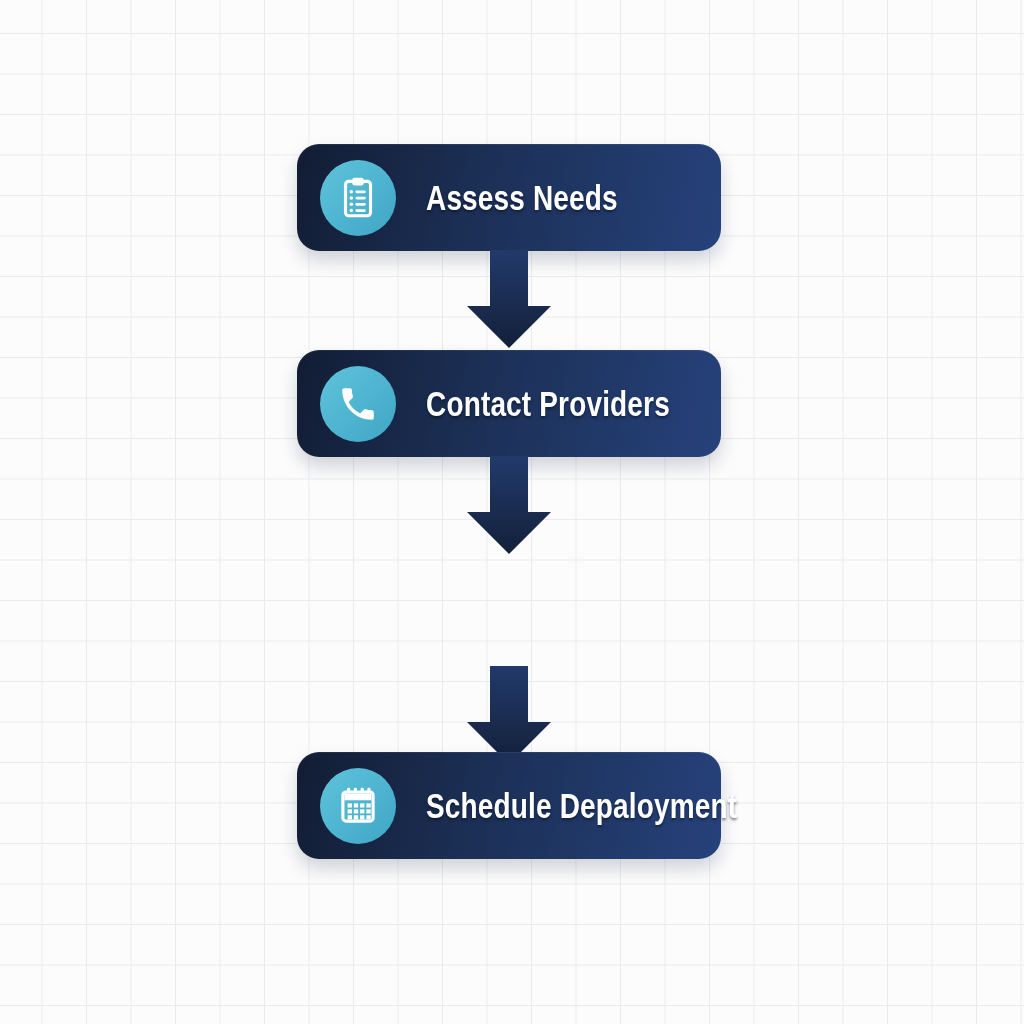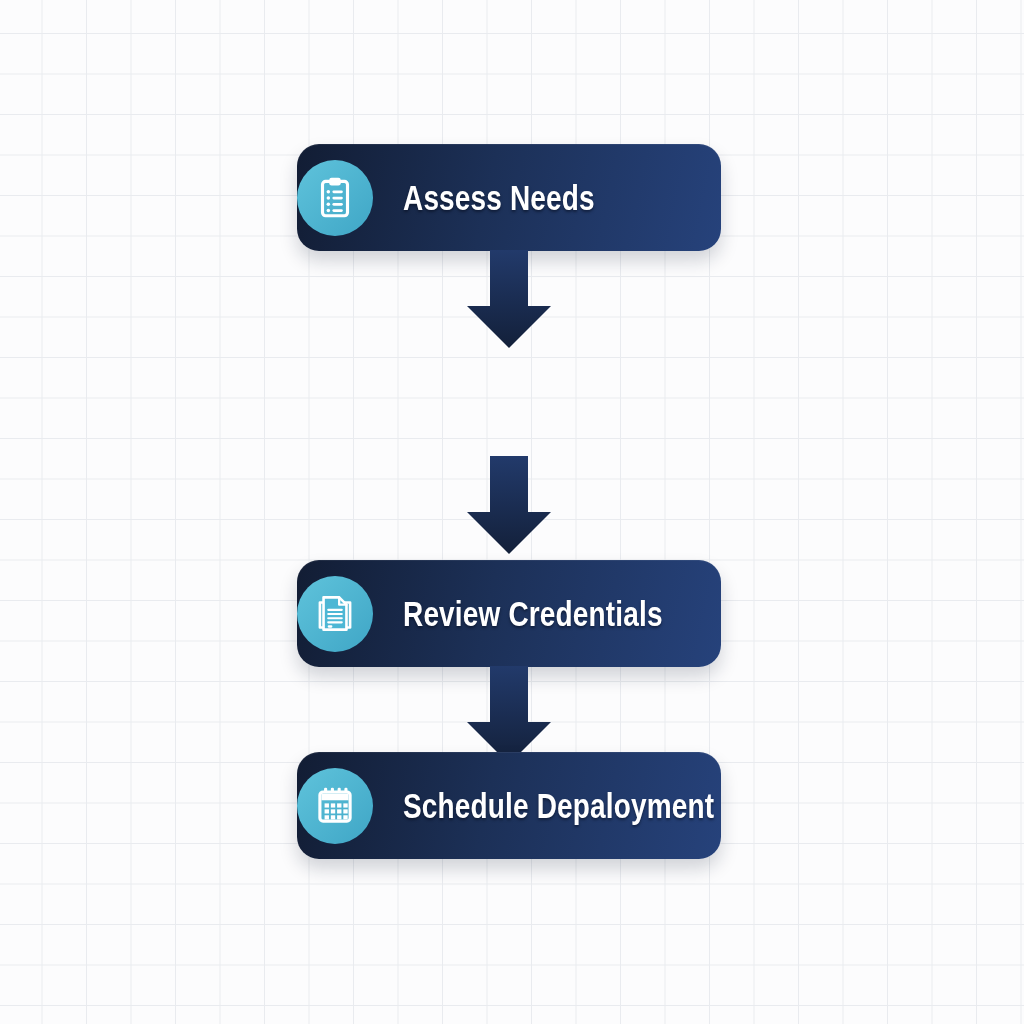--- a/index.html
+++ b/index.html
@@ -16,21 +16,21 @@
       linear-gradient(to bottom, var(--grid-line,#e9ebef) 1px, transparent 1px);
     background-size:44.5px 40.5px;
     background-position:-3px -7.5px;
   }
   .step{
     position:absolute;left:297px;width:424px;height:107px;
     border-radius:22px;
     background:linear-gradient(102deg, var(--box-dark,#121d34) 0%, var(--box-mid,#1c3057) 45%, var(--box-light,#26427b) 100%);
     box-shadow:0 10px 18px rgba(15,25,50,.18), inset 0 1px 1px rgba(255,255,255,.07);
     display:flex;align-items:center;
-    padding-left:0;box-sizing:border-box;
+    padding-left:23px;box-sizing:border-box;
   }
   .icon-circle{
     width:76px;height:76px;border-radius:50%;
     background:linear-gradient(135deg, var(--icon-circle-light,#5fc3db) 0%, var(--icon-circle-dark,#3fa6c6) 100%);
     display:flex;align-items:center;justify-content:center;
     flex:0 0 auto;
   }
   .icon-circle svg{display:block;}
   .step-label{
     margin-left:30px;
@@ -74,49 +74,39 @@
   <svg class="arrow" style="top:250px" viewBox="0 0 84 98">
     <defs>
         <linearGradient id="ag1" x1="0" y1="0" x2="0" y2="1">
       <stop offset="0" style="stop-color:var(--arrow-top,#223a6b)"></stop>
       <stop offset="1" style="stop-color:var(--arrow-bottom,#13203a)"></stop>
     </linearGradient>
       </defs>
     <path d="M23 0 H61 V56 H84 L42 98 L0 56 H23 Z" fill="url(#ag1)"></path>
   </svg>
 
+  <div class="step" style="top:350px">
+    <div class="icon-circle">
+      <svg width="42" height="42" viewBox="0 0 24 24">
+        <path fill="#fff" d="M6.62 10.79c1.44 2.83 3.76 5.14 6.59 6.59l2.2-2.2c.27-.27.67-.36 1.02-.24 1.12.37 2.33.57 3.57.57.55 0 1 .45 1 1V20c0 .55-.45 1-1 1-9.39 0-17-7.61-17-17 0-.55.45-1 1-1h3.5c.55 0 1 .45 1 1 0 1.25.2 2.45.57 3.57.11.35.03.74-.25 1.02l-2.2 2.2z"></path>
+      </svg>
+    </div>
+    <span class="step-label">Contact Providers</span>
+  </div>
 
   <svg class="arrow" style="top:456px" viewBox="0 0 84 98">
     <defs>
         <linearGradient id="ag2" x1="0" y1="0" x2="0" y2="1">
       <stop offset="0" style="stop-color:var(--arrow-top,#223a6b)"></stop>
       <stop offset="1" style="stop-color:var(--arrow-bottom,#13203a)"></stop>
     </linearGradient>
       </defs>
     <path d="M23 0 H61 V56 H84 L42 98 L0 56 H23 Z" fill="url(#ag2)"></path>
   </svg>
 
-  <div class="step" style="top:560px">
-    <div class="icon-circle">
-      <svg width="50" height="50" viewBox="0 0 48 48">
-        <path class="ico" stroke-width="2.5" d="M15 13 H9.5 V37 H15"></path>
-        <path class="ico" stroke-width="2.5" d="M33 13 H38.5 V37 H33"></path>
-        <path class="ico" stroke-width="2.5" d="M13 8 H28 L35 15 V39 H13 Z" style="fill:var(--icon-circle-mid,#4db7d5)"></path>
-        <path class="ico" stroke-width="2.2" d="M28 8 V15 H35"></path>
-        <g stroke="#fff" stroke-width="2" stroke-linecap="round">
-          <line x1="17.5" y1="20" x2="30.5" y2="20"></line>
-          <line x1="17.5" y1="24" x2="30.5" y2="24"></line>
-          <line x1="17.5" y1="28" x2="30.5" y2="28"></line>
-          <line x1="17.5" y1="32" x2="30.5" y2="32"></line>
-        </g>
-        <rect x="17" y="34.7" width="4.5" height="2.4" rx="1" fill="#fff"></rect>
-      </svg>
-    </div>
-    <span class="step-label">Review Credentials</span>
-  </div>
 
   <svg class="arrow" style="top:666px" viewBox="0 0 84 98">
     <defs>
         <linearGradient id="ag3" x1="0" y1="0" x2="0" y2="1">
       <stop offset="0" style="stop-color:var(--arrow-top,#223a6b)"></stop>
       <stop offset="1" style="stop-color:var(--arrow-bottom,#13203a)"></stop>
     </linearGradient>
       </defs>
     <path d="M23 0 H61 V56 H84 L42 98 L0 56 H23 Z" fill="url(#ag3)"></path>
   </svg>

